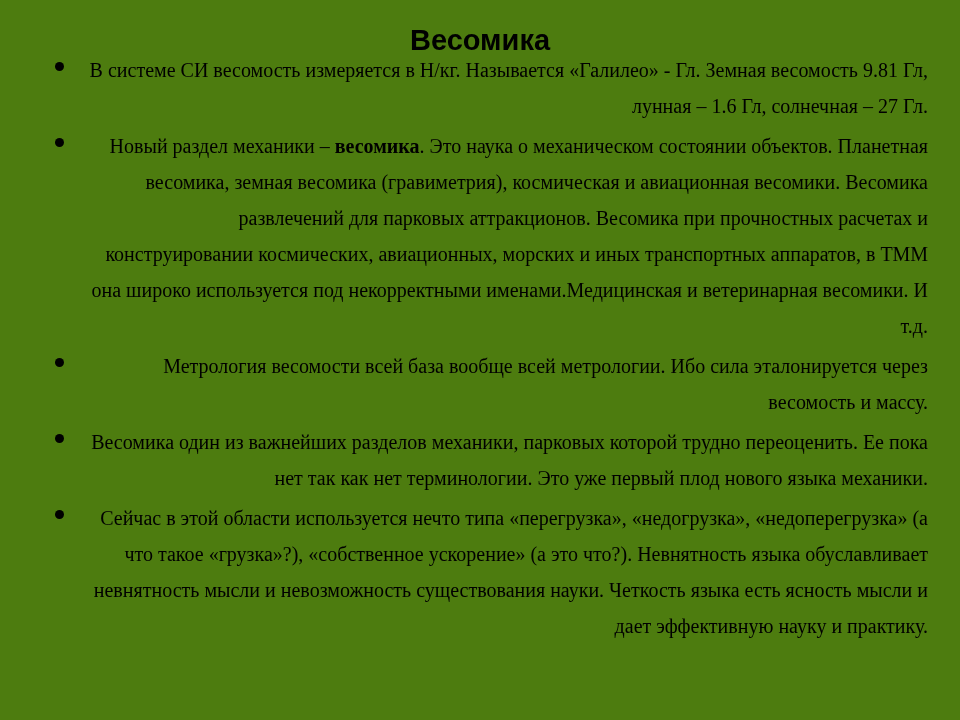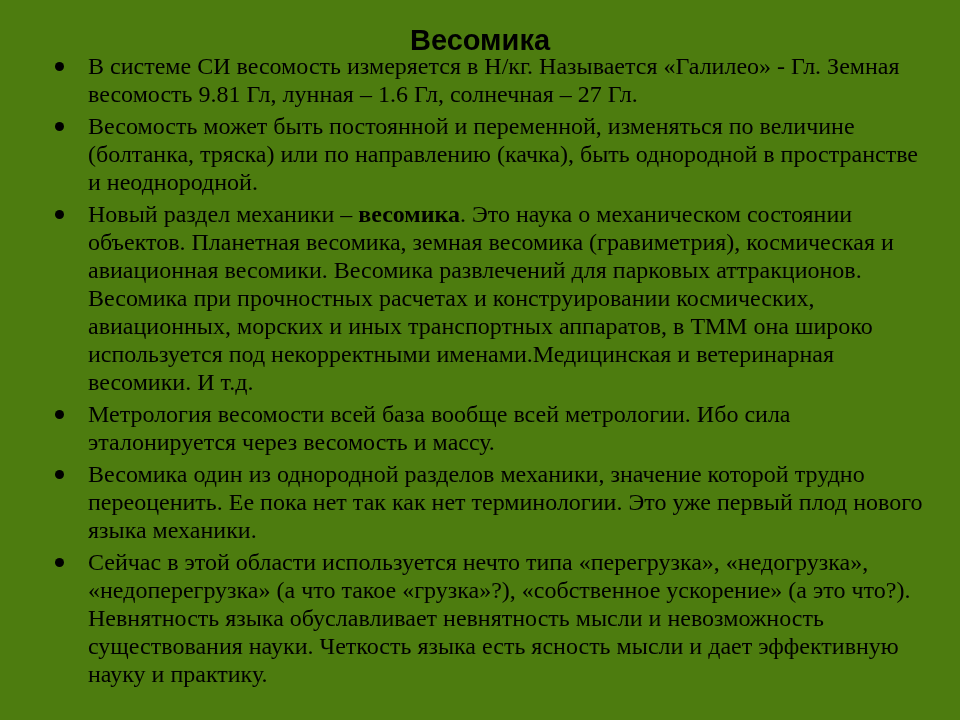--- a/index.html
+++ b/index.html
@@ -40,23 +40,23 @@
     left: 44px;
     width: 884px;
     margin: 0;
     padding: 0;
     list-style: none;
   }
   .bullet-item {
     position: relative;
     padding-left: 44px;
     margin: 0 0 4px 0;
-    font-size: 24px;
-    line-height: 28px;
-    text-align: left;
+    font-size: 20px;
+    line-height: 36px;
+    text-align: right;
     color: #000000;
   }
   .bullet-item .marker {
     position: absolute;
     left: 11px;
     top: 10px;
     width: 9px;
     height: 9px;
     background: #000000;
     border-radius: 50%;
@@ -77,38 +77,34 @@
 
   <h1 class="slide-title">Весомика</h1>
 
   <ul class="body-list">
 
     <li class="bullet-item">
       <span class="marker"></span>
       <span class="bullet-text">В системе СИ весомость измеряется в Н/кг. Называется «Галилео» - Гл. Земная весомость 9.81 Гл, лунная – 1.6 Гл, солнечная – 27 Гл.</span>
     </li>
 
-    <li class="bullet-item">
-      <span class="marker"></span>
-      <span class="bullet-text">Весомость может быть постоянной и переменной, изменяться по величине (болтанка, тряска) или по направлению (качка), быть однородной в пространстве и неоднородной.</span>
-    </li>
 
     <li class="bullet-item">
       <span class="marker"></span>
       <span class="bullet-text"><span>Новый раздел механики – </span><b>весомика</b><span>. Это наука о механическом состоянии объектов. Планетная весомика, земная весомика (гравиметрия), космическая и авиационная весомики. Весомика развлечений для парковых аттракционов. Весомика при прочностных расчетах и конструировании космических, авиационных, морских и иных транспортных аппаратов, в ТММ она широко используется под некорректными именами.Медицинская и ветеринарная весомики. И т.д.</span></span>
     </li>
 
     <li class="bullet-item">
       <span class="marker"></span>
       <span class="bullet-text">Метрология весомости всей база вообще всей метрологии. Ибо сила эталонируется через весомость и массу.</span>
     </li>
 
     <li class="bullet-item">
       <span class="marker"></span>
-      <span class="bullet-text">Весомика один из однородной разделов механики,  значение которой трудно переоценить. Ее пока нет так как нет терминологии. Это уже первый плод нового языка механики.</span>
+      <span class="bullet-text">Весомика один из важнейших разделов механики,  парковых которой трудно переоценить. Ее пока нет так как нет терминологии. Это уже первый плод нового языка механики.</span>
     </li>
 
     <li class="bullet-item">
       <span class="marker"></span>
       <span class="bullet-text">Сейчас в этой области используется нечто типа «перегрузка», «недогрузка», «недоперегрузка» (а что такое «грузка»?), «собственное ускорение» (а это что?). Невнятность языка обуславливает невнятность мысли и невозможность существования науки.  Четкость языка есть ясность мысли и дает эффективную науку и практику.</span>
     </li>
 
   </ul>
 </div>
 

